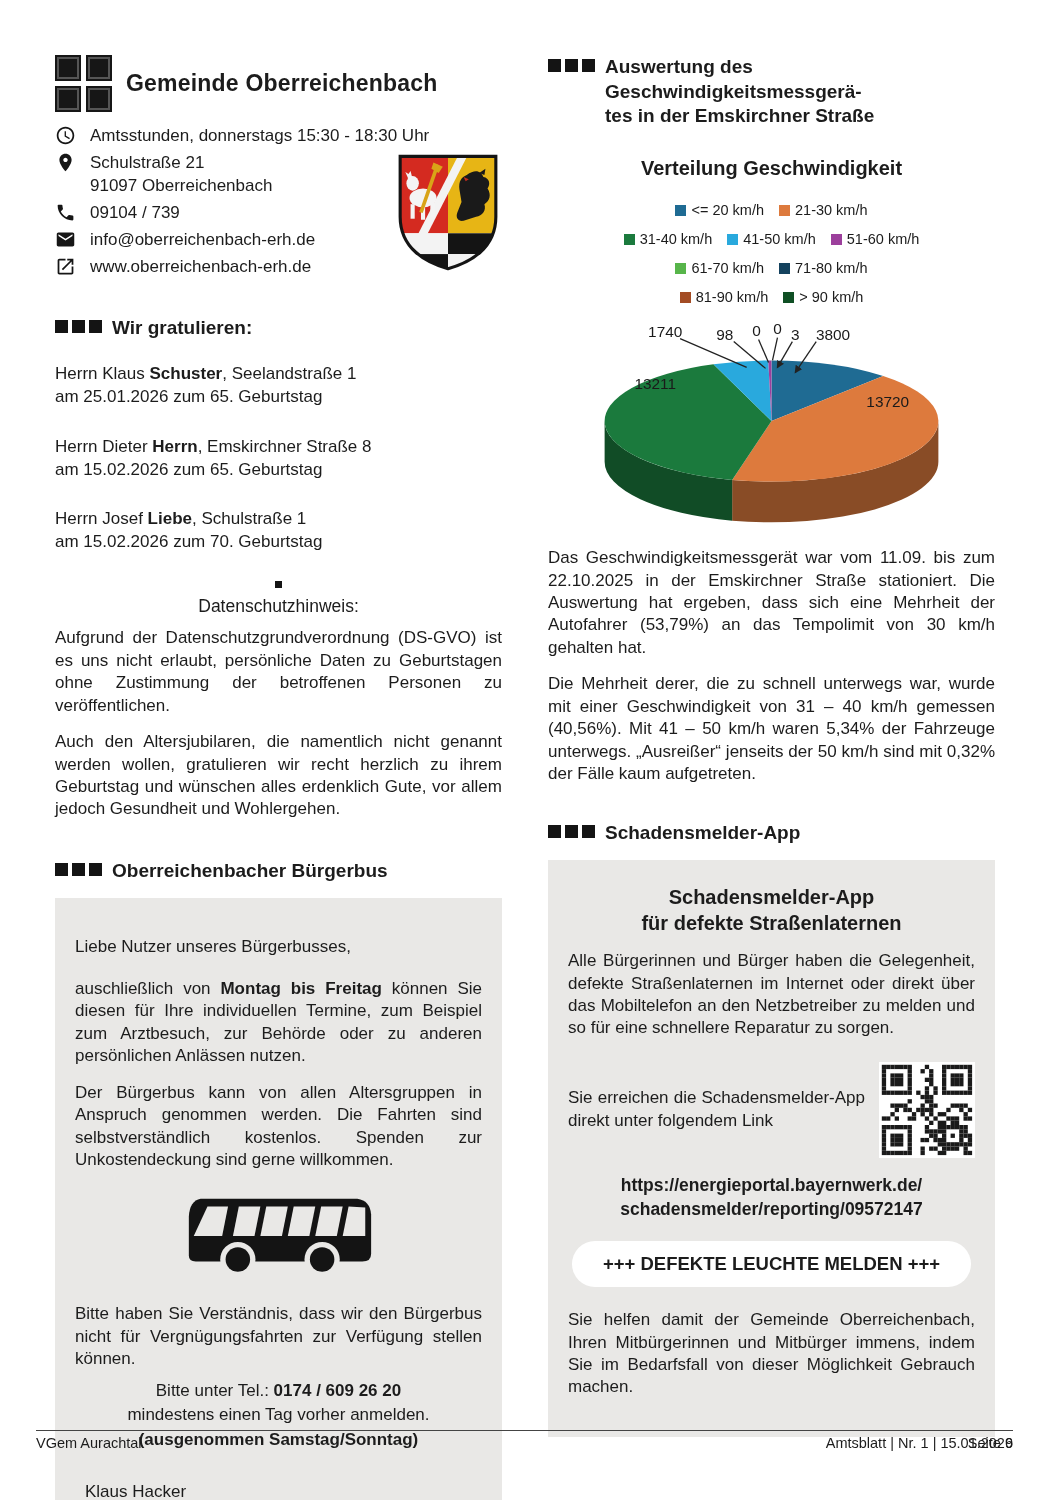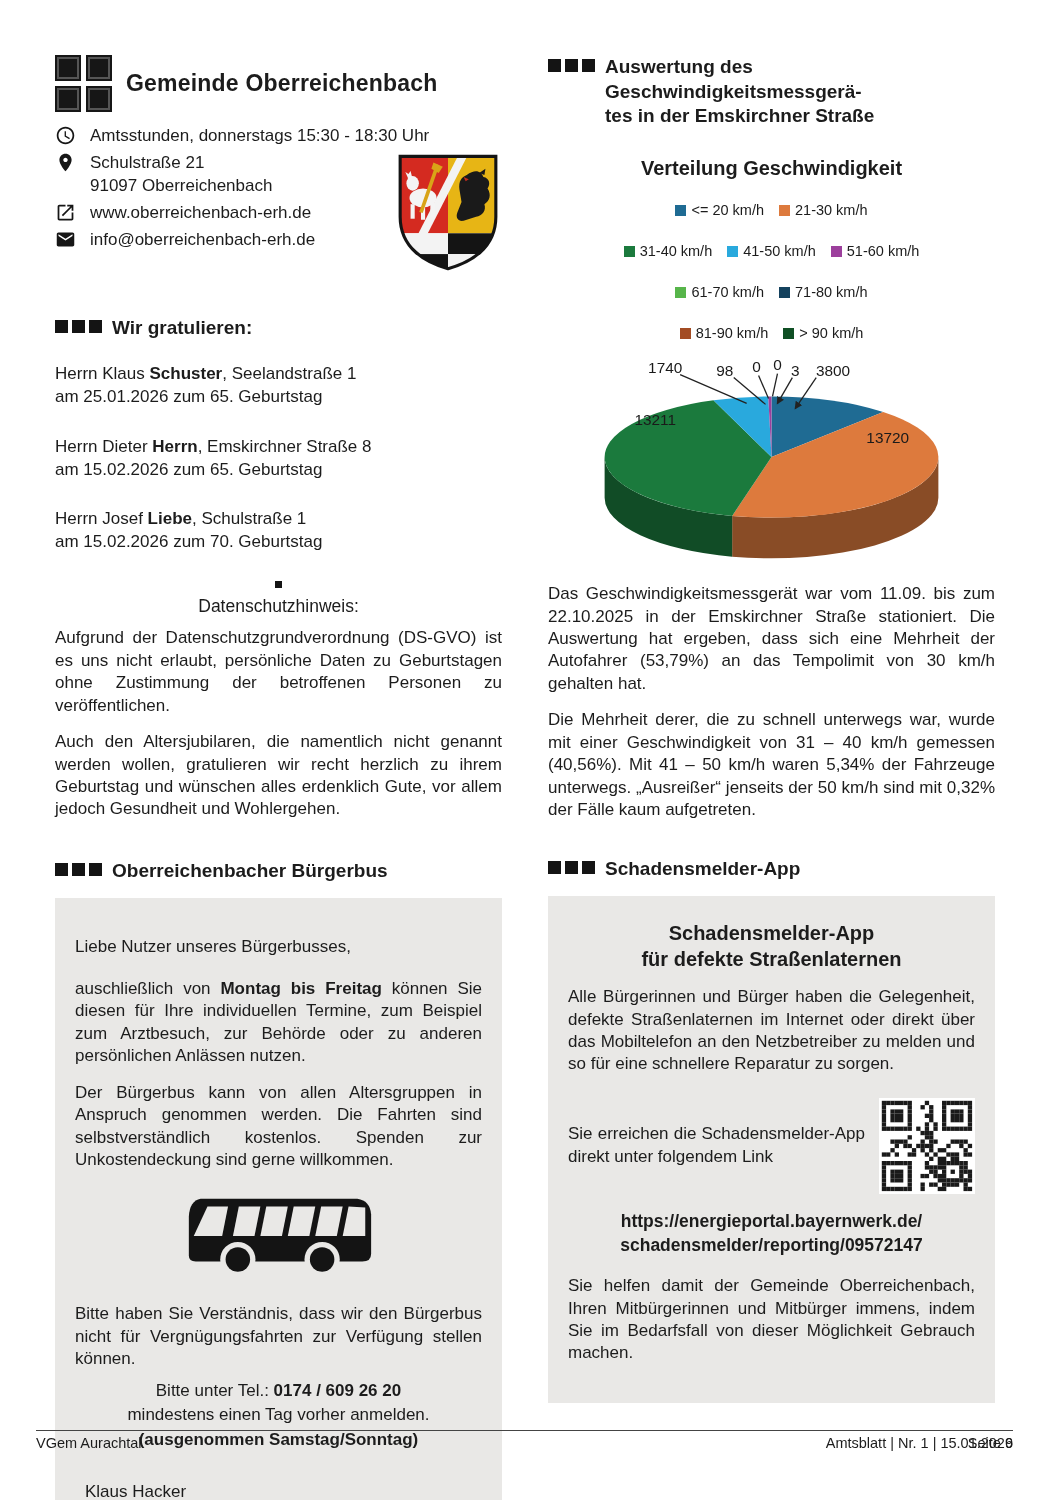--- a/index.html
+++ b/index.html
@@ -37,21 +37,21 @@
 
   .graybox { background:#e9e8e6; padding:24px 20px 20px 20px; }
   .bus-wrap { text-align:center; margin:16px 0 14px; }
   b, strong { font-weight:bold; }
 
   .tel-block { font-size:17px; line-height:1.45; text-align:center; margin-top:4px; }
   .sig { font-size:17px; line-height:1.5; margin:26px 0 4px 10px; }
 
   
   .chart-title { text-align:center; font-size:20px; font-weight:bold; margin:28px 0 22px; }
-  .legend { display:flex; flex-direction:column; align-items:center; gap:25px; margin-bottom:14px; }
+  .legend { display:flex; flex-direction:column; align-items:center; gap:13px; margin-bottom:14px; }
   .lg-row { display:flex; gap:15px; }
   .lg-item { display:flex; align-items:center; gap:5px; font-size:14.5px; }
   .lg-item i { width:11px; height:11px; display:inline-block; }
   #pie-svg { display:block; margin:0 auto 10px; }
 
   
   .sm-title { text-align:center; font-size:20px; font-weight:bold; line-height:1.3; margin-bottom:14px; }
   .qr-row { display:flex; align-items:center; gap:14px; margin:22px 0 16px; }
   .qr-row .txt { flex:1; }
   .link-block { text-align:center; font-size:17.5px; font-weight:bold; line-height:1.35; margin:10px 0 18px; }
@@ -93,29 +93,35 @@
                 <path d="M12 2C8.13 2 5 5.13 5 9c0 5.25 7 13 7 13s7-7.75 7-13c0-3.87-3.13-7-7-7zm0 9.5c-1.38 0-2.5-1.12-2.5-2.5s1.12-2.5 2.5-2.5 2.5 1.12 2.5 2.5-1.12 2.5-2.5 2.5z"></path>
               </svg></span>
           <span class="c-text">Schulstraße 21</span>
         </div>
         <div class="c-line">
           <span class="c-ico"></span>
           <span class="c-text">91097 Oberreichenbach</span>
         </div>
         <div class="c-line">
           <span class="c-ico"><svg viewBox="0 0 24 24">
-                <path d="M19 19H5V5h7V3H5c-1.11 0-2 .9-2 2v14c0 1.1.89 2 2 2h14c1.1 0 2-.9 2-2v-7h-2v7zM14 3v2h3.59l-9.83 9.83 1.41 1.41L19 6.41V10h2V3h-7z"></path>
+                <path d="M6.62 10.79c1.44 2.83 3.76 5.14 6.59 6.59l2.2-2.2c.27-.27.67-.36 1.02-.24 1.12.37 2.33.57 3.57.57.55 0 1 .45 1 1V20c0 .55-.45 1-1 1-9.39 0-17-7.61-17-17 0-.55.45-1 1-1h3.5c.55 0 1 .45 1 1 0 1.25.2 2.45.57 3.57.11.35.03.74-.25 1.02l-2.2 2.2z"></path>
               </svg></span>
-          <span class="c-text">www.oberreichenbach-erh.de</span>
+          <span class="c-text">09104 / 739</span>
         </div>
         <div class="c-line">
           <span class="c-ico"><svg viewBox="0 0 24 24">
                 <path d="M20 4H4c-1.1 0-1.99.9-1.99 2L2 18c0 1.1.9 2 2 2h16c1.1 0 2-.9 2-2V6c0-1.1-.9-2-2-2zm0 4l-8 5-8-5V6l8 5 8-5v2z"></path>
               </svg></span>
           <span class="c-text">info@oberreichenbach-erh.de</span>
+        </div>
+        <div class="c-line">
+          <span class="c-ico"><svg viewBox="0 0 24 24">
+                <path d="M19 19H5V5h7V3H5c-1.11 0-2 .9-2 2v14c0 1.1.89 2 2 2h14c1.1 0 2-.9 2-2v-7h-2v7zM14 3v2h3.59l-9.83 9.83 1.41 1.41L19 6.41V10h2V3h-7z"></path>
+              </svg></span>
+          <span class="c-text">www.oberreichenbach-erh.de</span>
         </div>
         <div class="crest">
           <svg width="104" height="122" viewBox="0 0 100 117">
             <defs>
                 <clipPath id="shieldclip">
                   <path d="M4,4 h92 v58 c0,30 -24,44 -46,50 c-22,-6 -46,-20 -46,-50 z"></path>
                 </clipPath>
               </defs>
             <g clip-path="url(#shieldclip)">
               <rect x="0" y="0" width="50" height="78" fill="#d42a20"></rect>
@@ -543,20 +549,21 @@
               <rect x="58.7" y="88.8" width="4.3" height="4.3" fill="#1a1a1a"></rect>
               <rect x="63.0" y="88.8" width="4.3" height="4.3" fill="#1a1a1a"></rect>
               <rect x="84.5" y="88.8" width="4.3" height="4.3" fill="#1a1a1a"></rect>
               <rect x="88.8" y="88.8" width="4.3" height="4.3" fill="#1a1a1a"></rect>
             </svg>
         </div>
         <div class="link-block">
           <span>https://energieportal.bayernwerk.de/</span><br>
           <span>schadensmelder/reporting/09572147</span>
         </div>
+        <div class="pill">+++ DEFEKTE LEUCHTE MELDEN +++</div>
         <p class="body-txt just" style="margin-bottom:18px">Sie helfen damit der Gemeinde Oberreichenbach, Ihren Mitbürgerinnen und Mitbürger immens, indem Sie im Bedarfsfall von dieser Möglichkeit Gebrauch machen.</p>
       </div>
     </div>
   </div>
 
   <div class="footer">
     <span>VGem Aurachtal</span>
     <span class="c">Seite 9</span>
     <span>Amtsblatt | Nr. 1 | 15.01.2026</span>
   </div>

